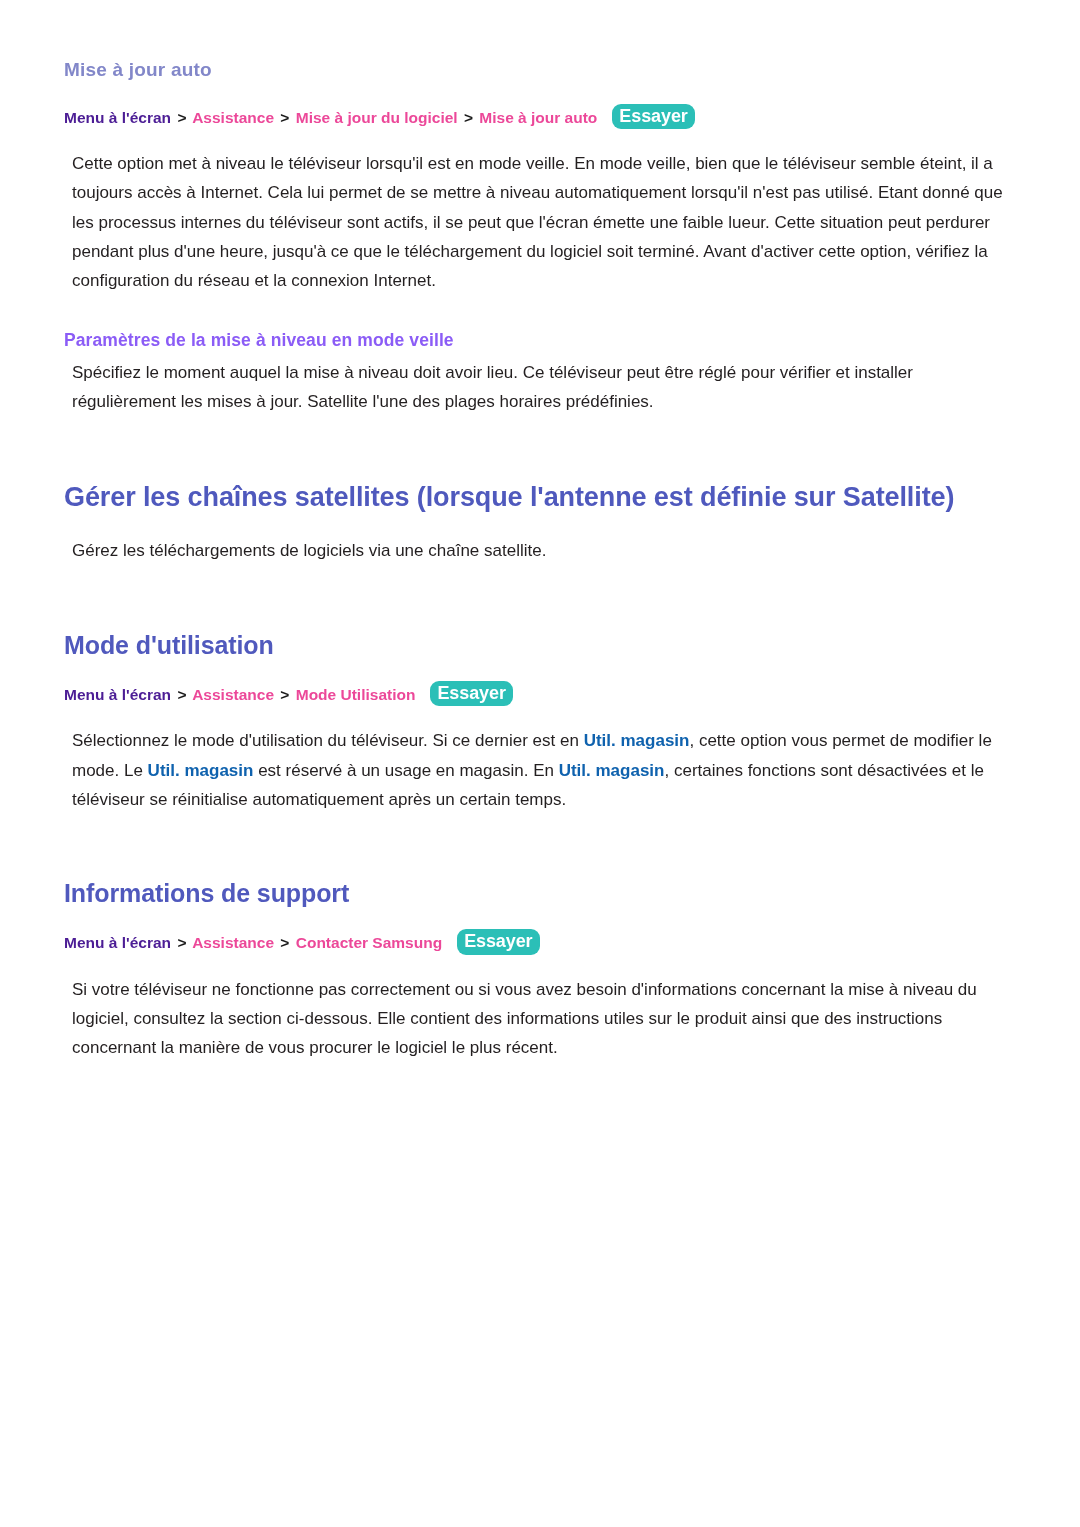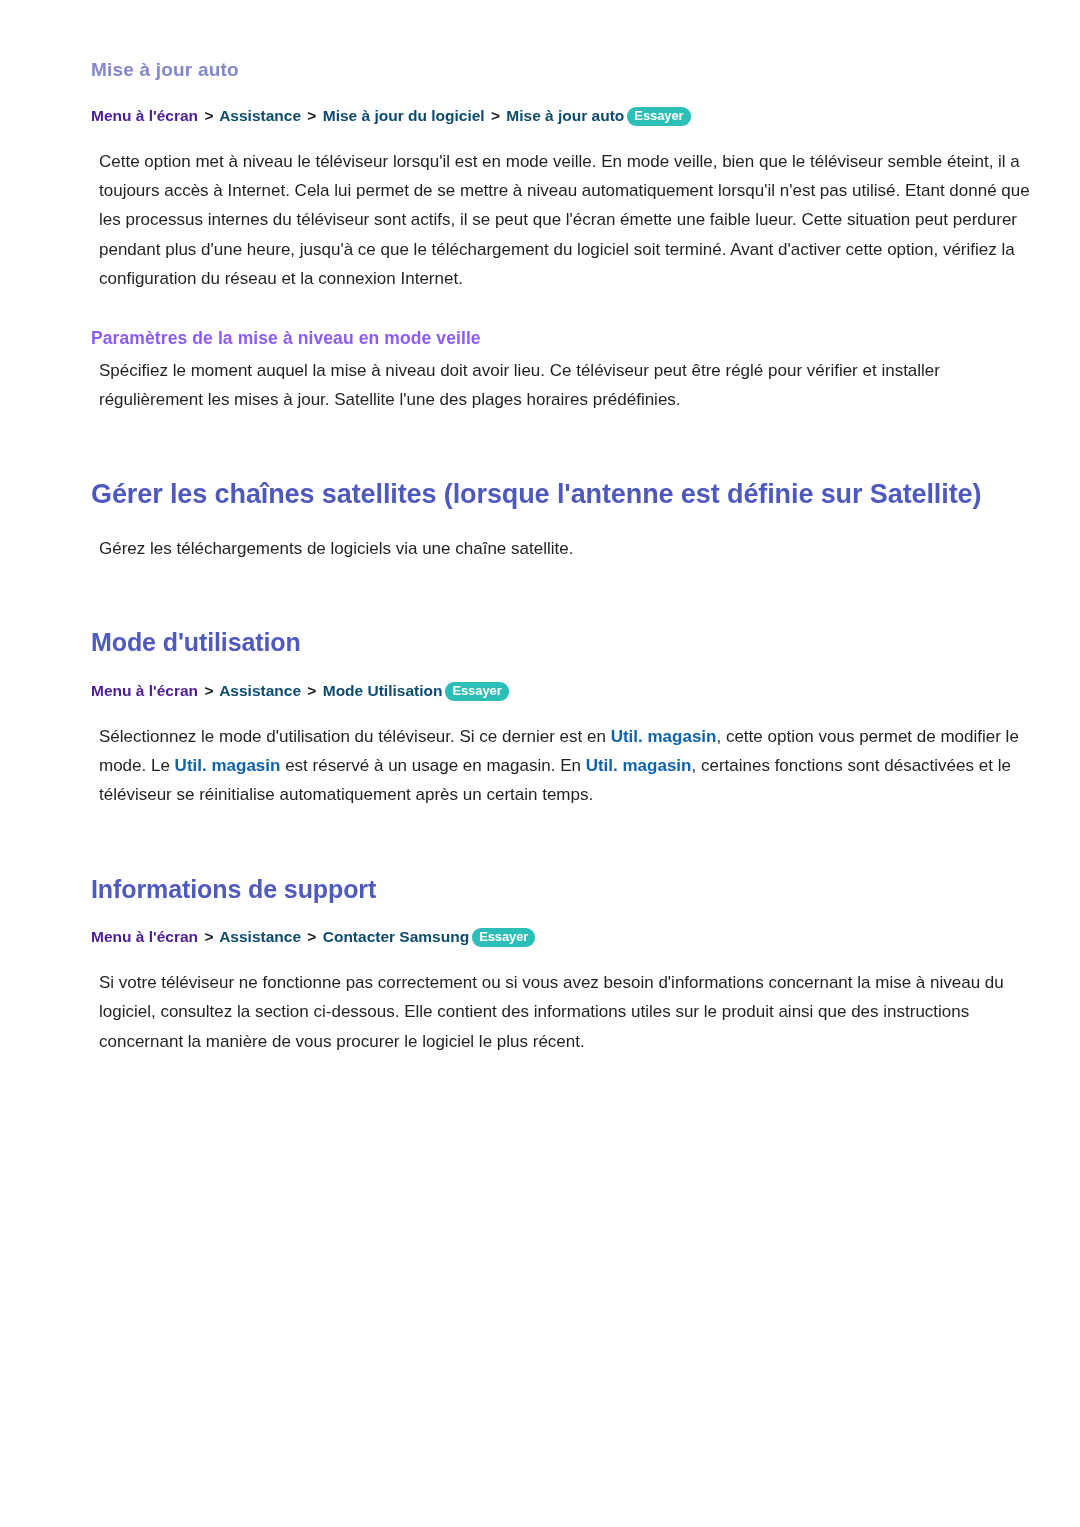--- a/index.html
+++ b/index.html
@@ -14,21 +14,21 @@
     height: 1527px;
     font-family: "Liberation Sans", sans-serif;
     color: #231f20;
     -webkit-font-smoothing: antialiased;
   }
 
   .page {
     position: relative;
     width: 1008px;
     height: 1527px;
-    padding: 58px 60px 0 91px;
+    padding: 58px 60px 0 64px;
     background: #ffffff;
   }
 
   .content {
     width: 940px;
   }
 
   
   .h3-purple {
     font-size: 19px;
@@ -76,32 +76,32 @@
   }
   .breadcrumb .root {
     color: #4c1d95;
   }
   .breadcrumb .sep {
     color: #1a1a1a;
     font-weight: bold;
     padding: 0 2px;
   }
   .breadcrumb .crumb {
-    color: #0c4a6e;
+    color: #ec4899;
   }
   .badge-try {
     display: inline-block;
     background: #2bbfb7;
     color: #ffffff;
-    font-size: 13px;
+    font-size: 18px;
     font-weight: bold;
     border-radius: 9px;
     padding: 1px 7px 2px 7px;
     line-height: 1.25;
-    margin-left: 3px;
+    margin-left: 15px;
     vertical-align: 1px;
     letter-spacing: -0.1px;
   }
 
   
   .para {
     font-size: 17px;
     line-height: 1.72;
     color: #231f20;
     margin: 0 0 34px 8px;

